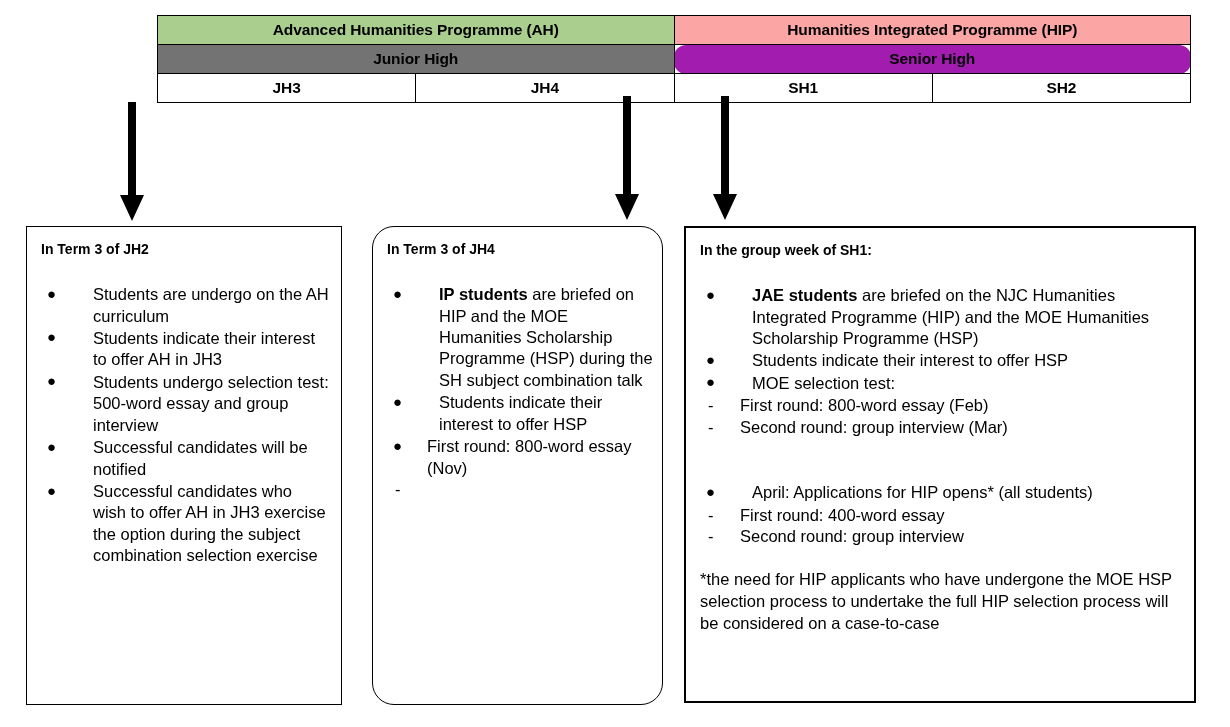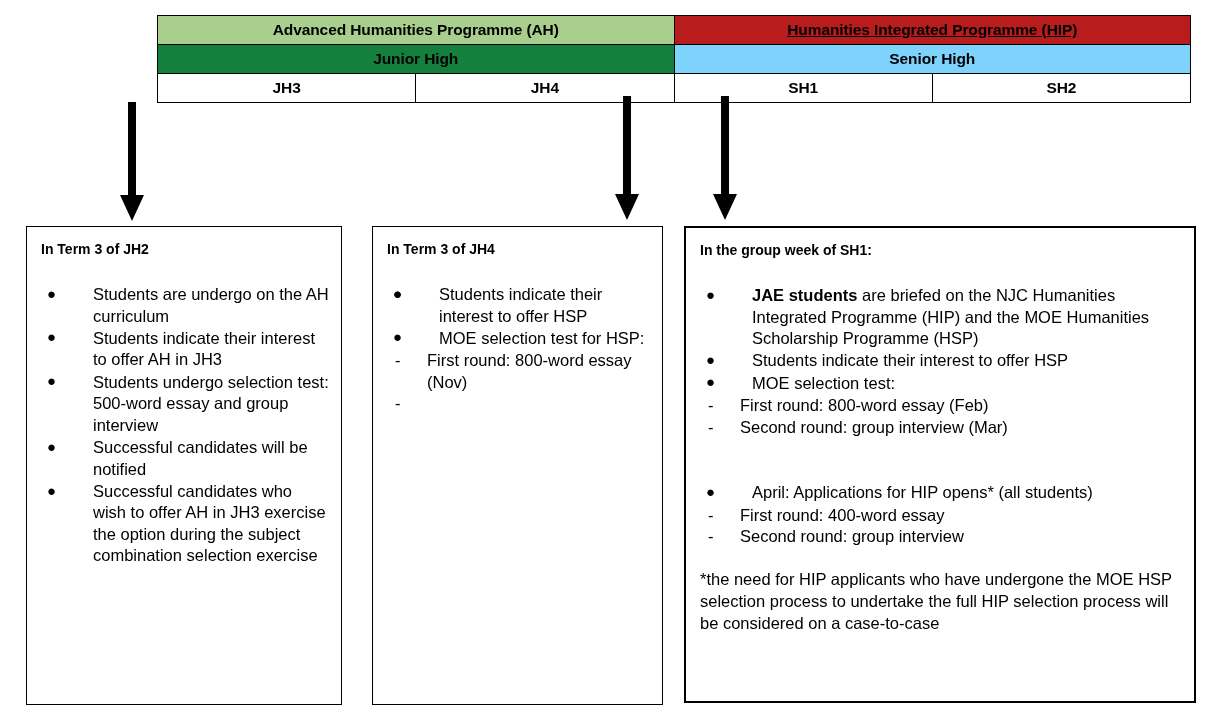--- a/index.html
+++ b/index.html
@@ -33,23 +33,23 @@
     text-align: center;
     vertical-align: middle;
     font-weight: bold;
     font-size: 15.5px;
     letter-spacing: -0.1px;
     height: 29px;
     line-height: 1.05;
     padding: 0 2px;
   }
   .cell-ah      { background: #A9CE8E; }
-  .cell-hip     { background: #b91c1c; text-decoration: underline; }
-  .cell-jh      { background: #15803d; }
-  .cell-sh      { background: #7dd3fc; }
+  .cell-hip     { background: #fca5a5; }
+  .cell-jh      { background: #737373; }
+  .cell-sh      { background: #a21caf; border-radius: 12px; }
   .cell-year    { background: #ffffff; }
 
   
   .arrow {
     position: absolute;
     width: 30px;
   }
   .arrow svg { display: block; width: 100%; height: 100%; }
 
   
@@ -103,21 +103,21 @@
     line-height: 1.33;
   }
 
   
   #box1 { left: 26px;  top: 226px; width: 316px; height: 479px; }
   #box1 .box-title { margin: 14px 0 0 14px; }
   #box1 .bullets   { margin: 27px 12px 0 20px; }
   #box1 .bullets > li { padding-left: 46px; }
 
   
-  #box2 { left: 372px; top: 226px; width: 291px; height: 479px; }
+  #box2 { left: 372px; top: 226px; width: 291px; height: 479px; border-radius: 22px; }
   #box2 .box-title { margin: 14px 0 0 14px; }
   #box2 .bullets   { margin: 27px 8px 0 20px; }
   #box2 .bullets > li { padding-left: 46px; }
   #box2 .sublist   { margin: 0 0 0 22px; }
   #box2 .sublist > li { padding-left: 32px; }
 
   
   #box3 { left: 684px; top: 226px; width: 512px; height: 477px; }
   #box3 .box-title { margin: 14px 0 0 14px; }
   #box3 .bullets   { margin: 27px 8px 0 20px; }
@@ -193,28 +193,28 @@
         <span class="txt">Successful candidates who wish to offer AH in JH3 exercise the option during the subject combination selection exercise</span>
       </li>
     </ul>
   </div>
 
   <div class="box" id="box2">
     <div class="box-title">In Term 3 of JH4</div>
     <ul class="bullets">
       <li>
         <span class="bul">●</span>
+        <span class="txt"><b>IP students</b><span> are briefed on HIP and the MOE Humanities Scholarship Programme (HSP) during the SH subject combination talk</span></span>
       </li>
       <li>
         <span class="bul">●</span>
         <span class="txt">Students indicate their interest to offer HSP</span>
       </li>
       <li>
         <span class="bul">●</span>
-        <span class="txt">MOE selection test for HSP:</span>
       </li>
     </ul>
     <ul class="sublist">
       <li>
         <span class="dash">-</span>
         <span class="txt">First round: 800-word essay (Nov)</span>
       </li>
       <li>
         <span class="dash">-</span>
       </li>

